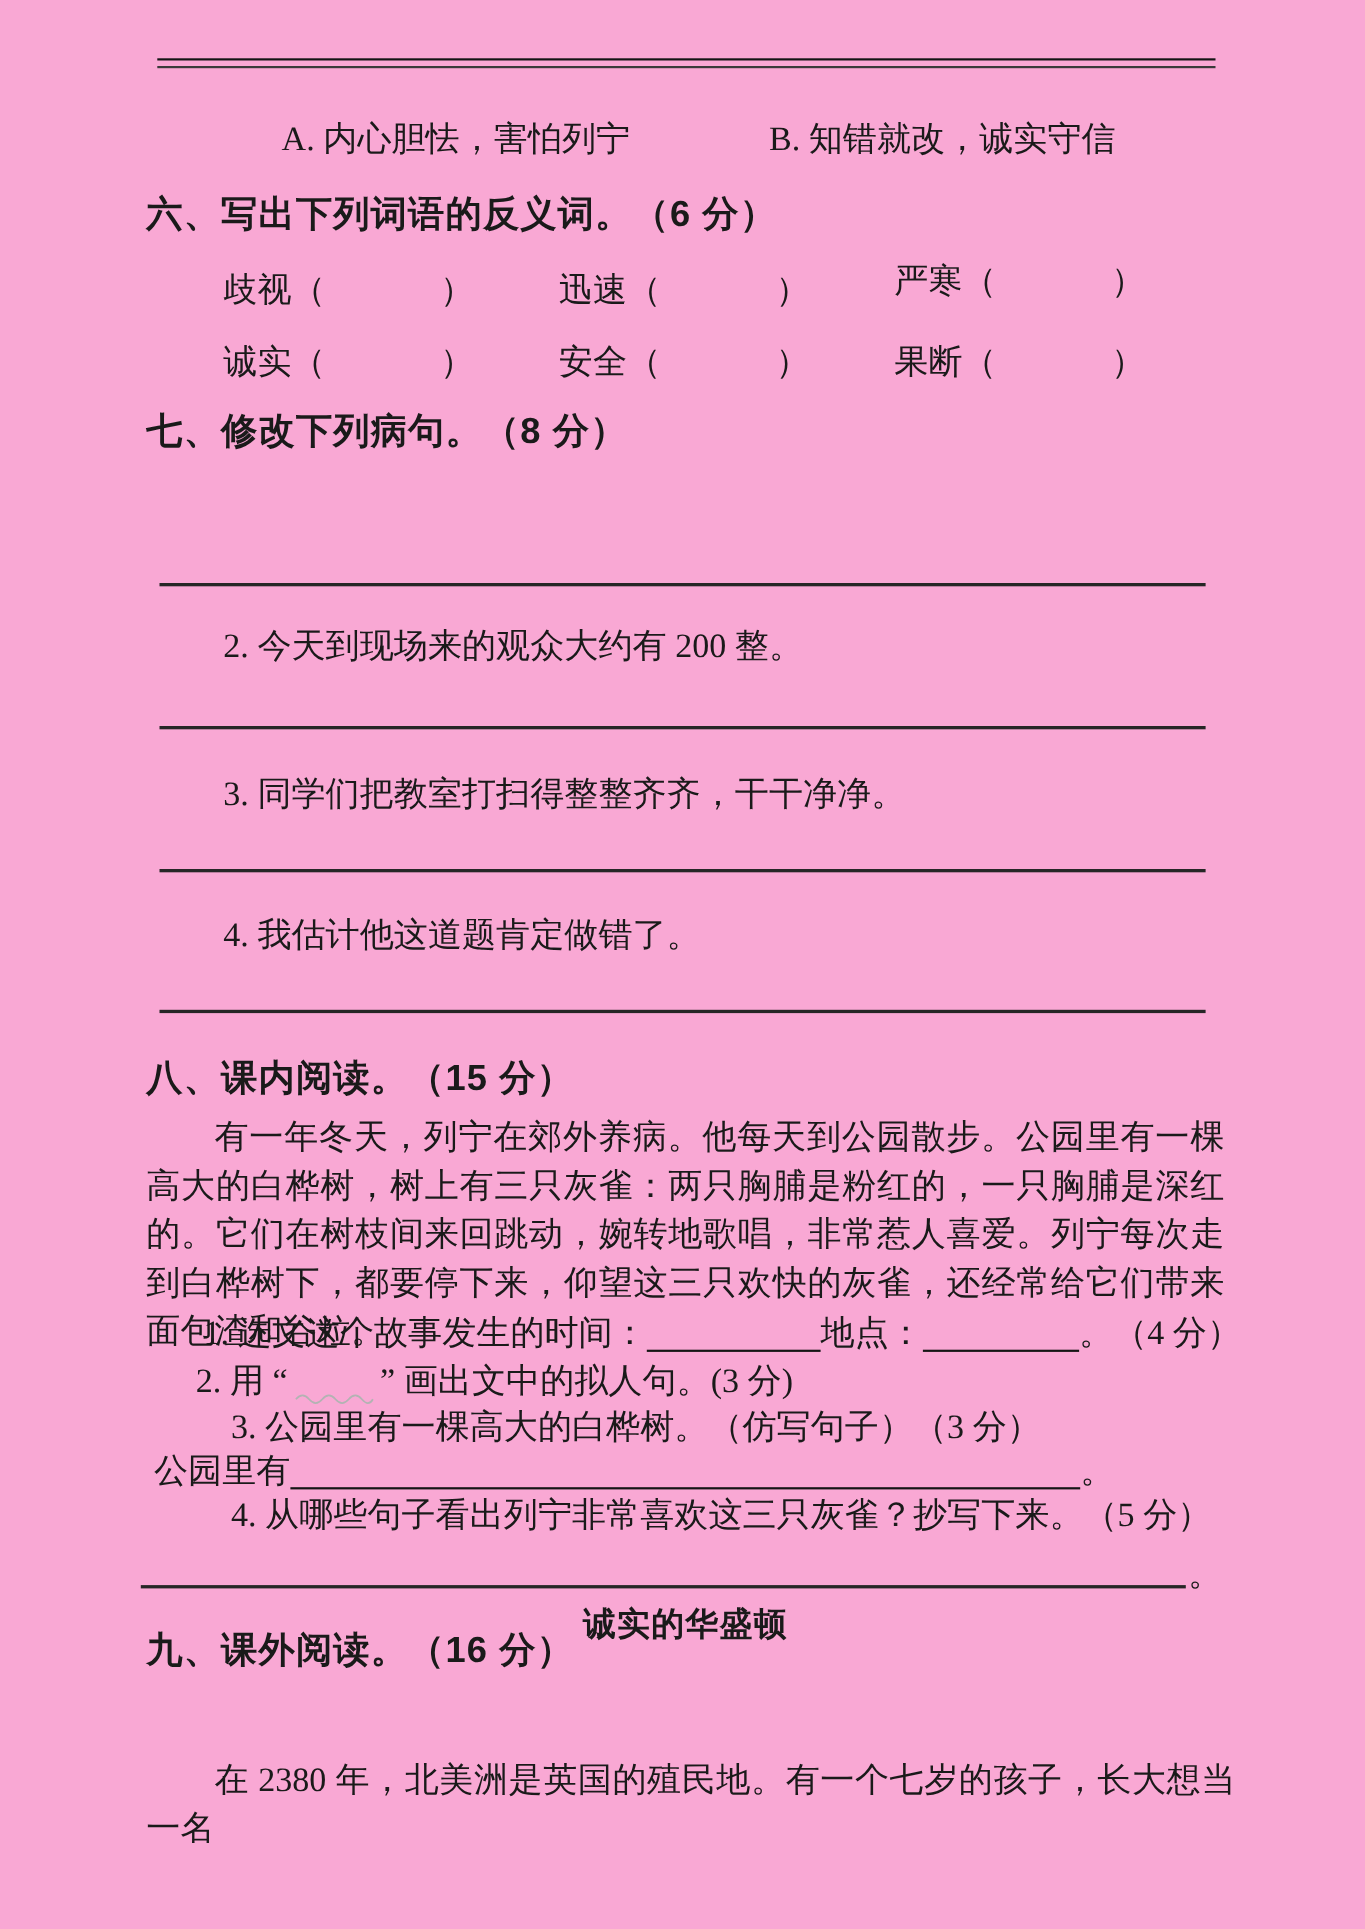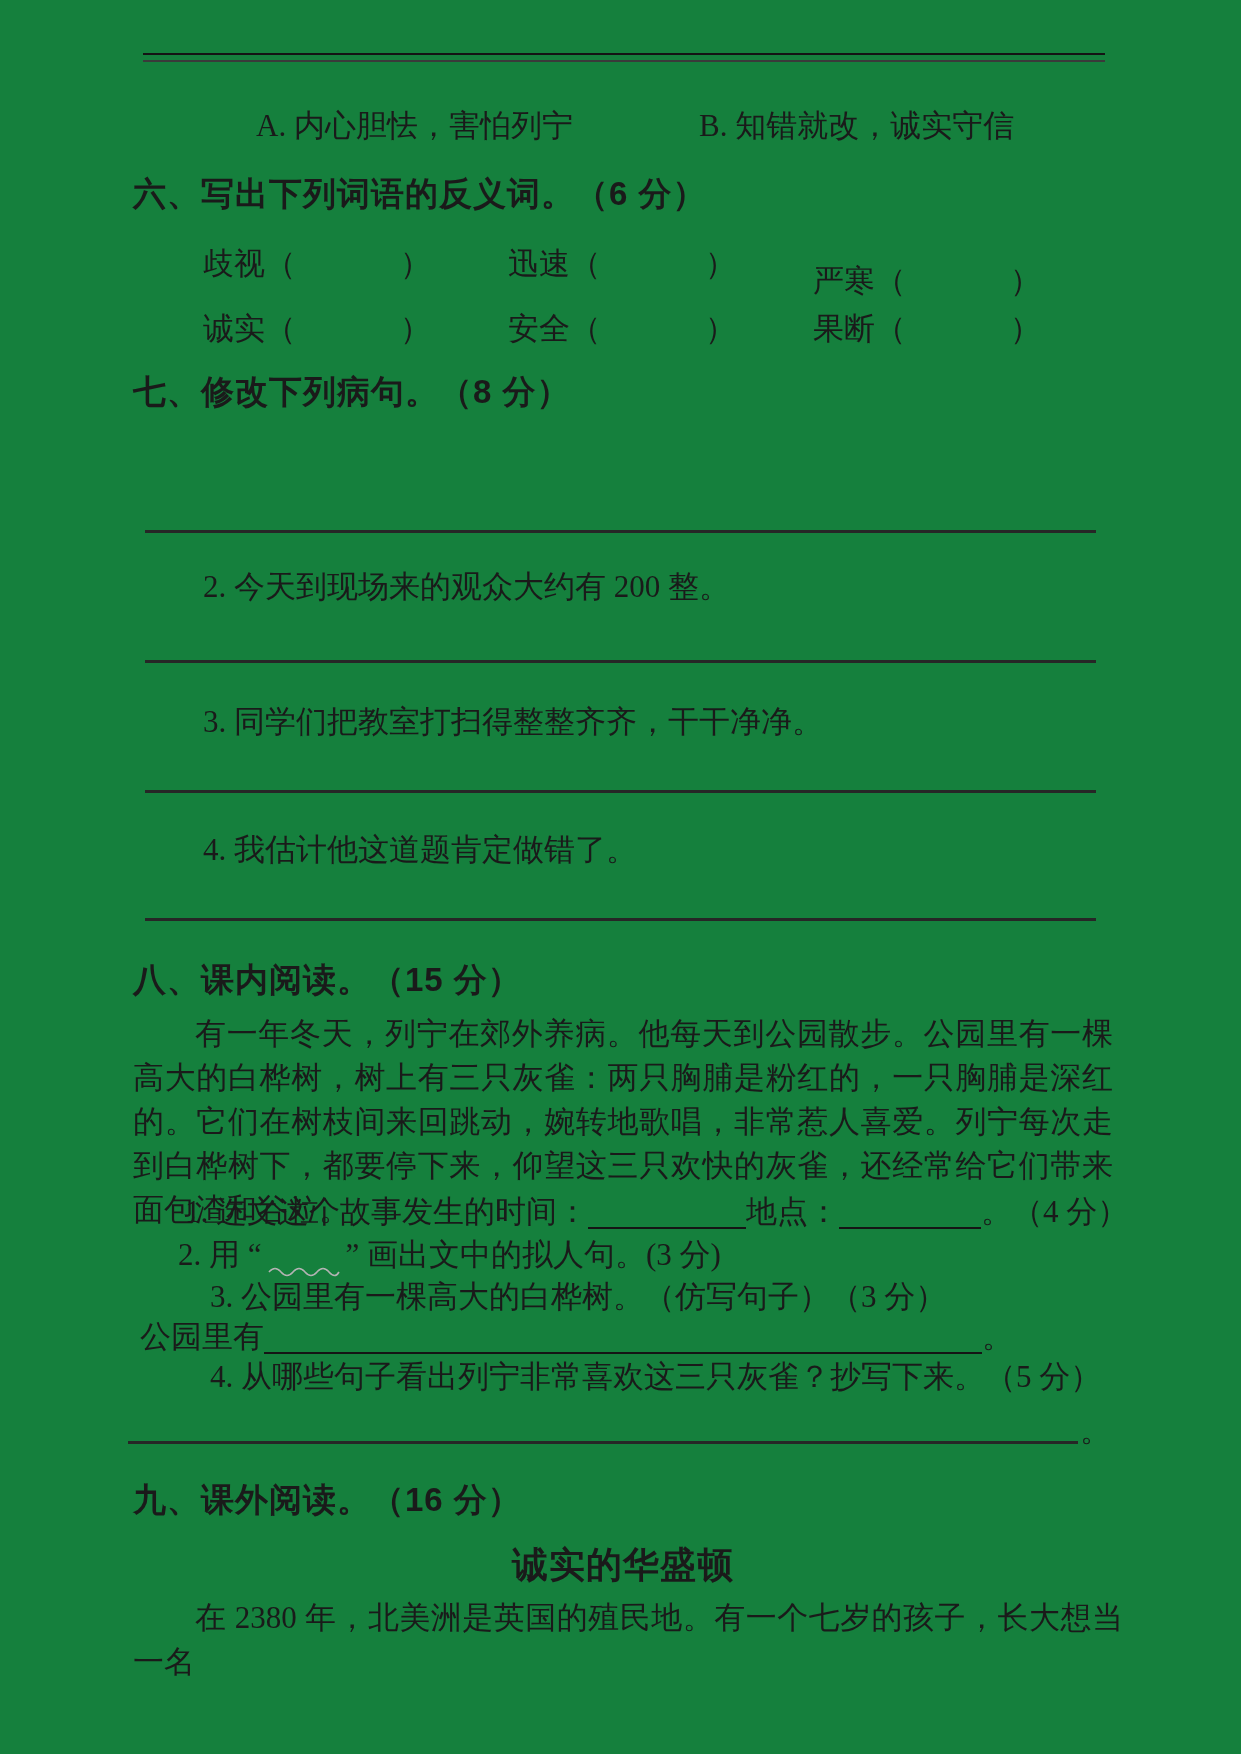--- a/index.html
+++ b/index.html
@@ -1,19 +1,19 @@
 <!DOCTYPE html>
 <html><head>
 <meta charset="utf-8">
 <style>
   html,body{margin:0;padding:0;background:#ffffff;}
   .page{
     position:relative;
     width:1241px;height:1754px;
-    background:#15803d;
+    background:#f9a8d4;
     font-family:"Liberation Serif","DejaVu Serif",serif;
     color:#1a1a1a;
     font-size:31px;
     overflow:hidden;
   }
   .abs{position:absolute;white-space:nowrap;line-height:1.2;}
   .h{
     font-family:"Liberation Sans","DejaVu Sans",sans-serif;
     font-weight:bold;
     font-size:33px;
@@ -45,21 +45,21 @@
 
   <div class="top-rule"></div>
 
   <span class="abs" style="left:256px;top:107px">A. 内心胆怯，害怕列宁</span>
   <span class="abs" style="left:699px;top:107px">B. 知错就改，诚实守信</span>
 
   <span class="abs h" style="left:133px;top:174px">六、写出下列词语的反义词。（6 分）</span>
 
   <span class="abs cell" style="left:203px;top:245px"><span>歧视</span><span>（</span><span class="gap"></span><span>）</span></span>
   <span class="abs cell" style="left:508px;top:245px"><span>迅速</span><span>（</span><span class="gap"></span><span>）</span></span>
-  <span class="abs cell" style="left:813px;top:262px"><span>严寒</span><span>（</span><span class="gap"></span><span>）</span></span>
+  <span class="abs cell" style="left:813px;top:236px"><span>严寒</span><span>（</span><span class="gap"></span><span>）</span></span>
   <span class="abs cell" style="left:203px;top:310px"><span>诚实</span><span>（</span><span class="gap"></span><span>）</span></span>
   <span class="abs cell" style="left:508px;top:310px"><span>安全</span><span>（</span><span class="gap"></span><span>）</span></span>
   <span class="abs cell" style="left:813px;top:310px"><span>果断</span><span>（</span><span class="gap"></span><span>）</span></span>
 
   <span class="abs h" style="left:133px;top:372px">七、修改下列病句。（8 分）</span>
 
   <div class="ansline" style="left:145px;top:530px;width:951px"></div>
 
   <span class="abs" style="left:203px;top:568px">2. 今天到现场来的观众大约有 200 整。</span>
   <div class="ansline" style="left:145px;top:660px;width:951px"></div>
@@ -84,17 +84,17 @@
 
   <span class="abs" style="left:140px;top:1318px"><span>公园里有</span><span class="blank" style="width:718px"></span><span>。</span></span>
 
   <span class="abs" style="left:210px;top:1358px">4. 从哪些句子看出列宁非常喜欢这三只灰雀？抄写下来。（5 分）</span>
 
   <div class="ansline" style="left:128px;top:1441px;width:950px"></div>
   <span class="abs" style="left:1080px;top:1412px">。</span>
 
   <span class="abs h" style="left:133px;top:1480px">九、课外阅读。（16 分）</span>
 
-  <div class="center-block h" style="top:1541px;font-size:36px">诚实的华盛顿</div>
+  <div class="center-block h" style="top:1456px;font-size:30px">诚实的华盛顿</div>
 
   <div class="para" style="top:1596px;width:990px">在 2380 年，北美洲是英国的殖民地。有一个七岁的孩子，长大想当一名</div>
 
 </div>
 
 </body></html>

